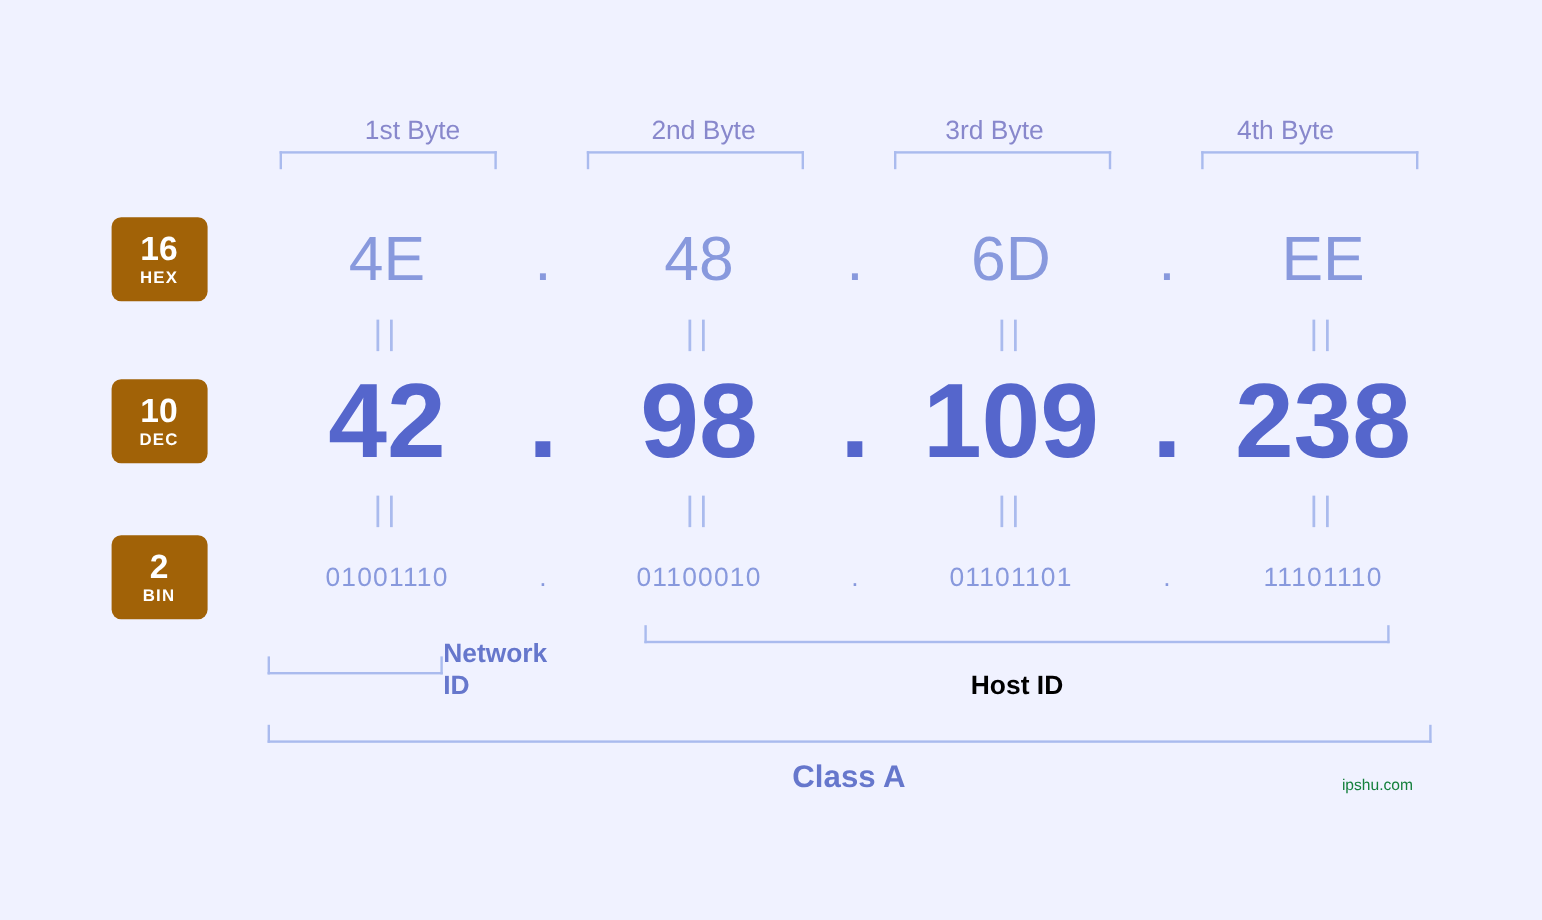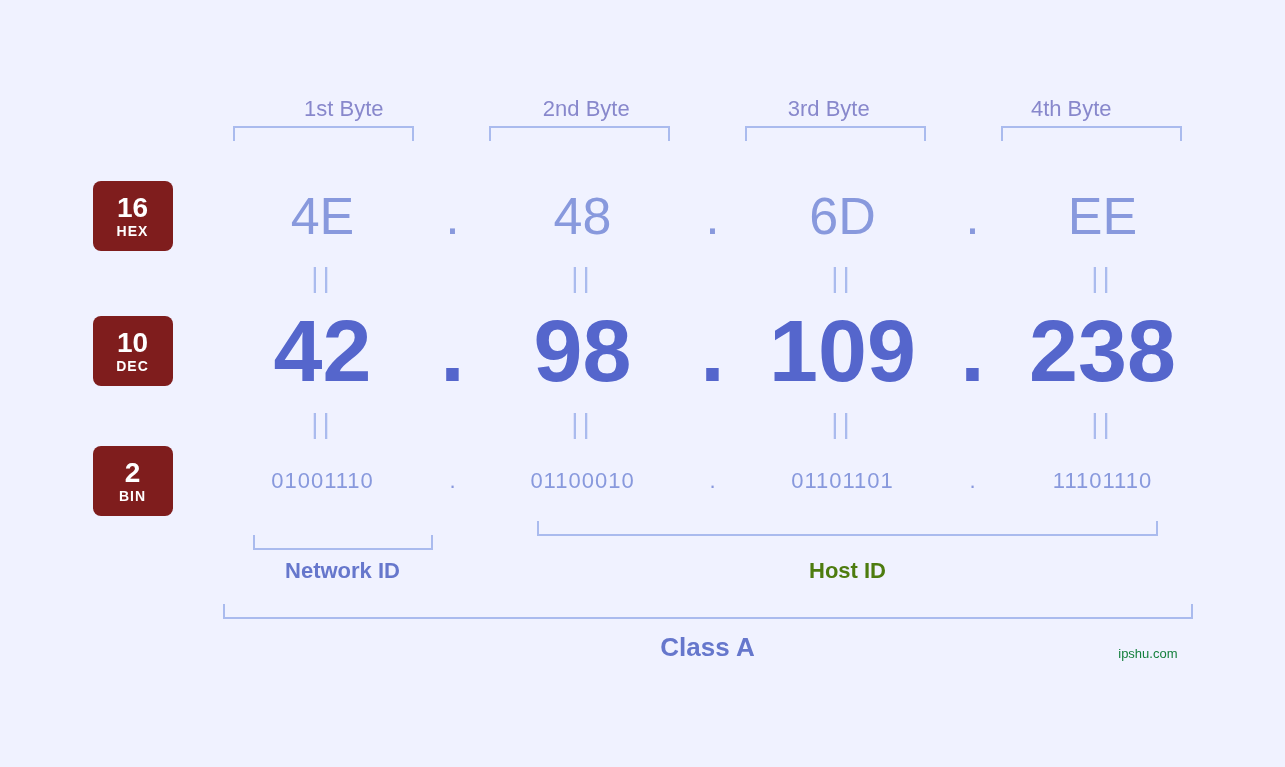--- a/index.html
+++ b/index.html
@@ -63,21 +63,21 @@
       display: grid;
       grid-template-columns: 130px 200px 60px 200px 60px 200px 60px 200px;
       align-items: center;
       row-gap: 0;
     }
 
     
     .badge {
       width: 80px;
       height: 70px;
-      background: #7f1d1d;
+      background: #a16207;
       border-radius: 8px;
       display: flex;
       flex-direction: column;
       align-items: center;
       justify-content: center;
       color: white;
     }
 
     .badge-num {
       font-size: 28px;
@@ -149,21 +149,20 @@
     .bottom-area {
       display: flex;
       padding-left: 130px;
       margin-top: 5px;
       align-items: flex-end;
     }
 
     .network-id-section {
       width: 240px;
       display: flex;
-      flex-direction: column;
       align-items: center;
     }
 
     .bracket-bottom-network {
       border-bottom: 2px solid #aabbee;
       border-left: 2px solid #aabbee;
       border-right: 2px solid #aabbee;
       height: 15px;
       width: 180px;
     }
@@ -185,21 +184,21 @@
 
     .bracket-bottom-host {
       border-bottom: 2px solid #aabbee;
       border-left: 2px solid #aabbee;
       border-right: 2px solid #aabbee;
       height: 15px;
       width: 90%;
     }
 
     .host-id-label {
-      color: #4d7c0f;
+      color: #000000;
       font-size: 22px;
       font-weight: 600;
       margin-top: 22px;
     }
 
     
     .class-section {
       padding-left: 130px;
       margin-top: 20px;
     }

